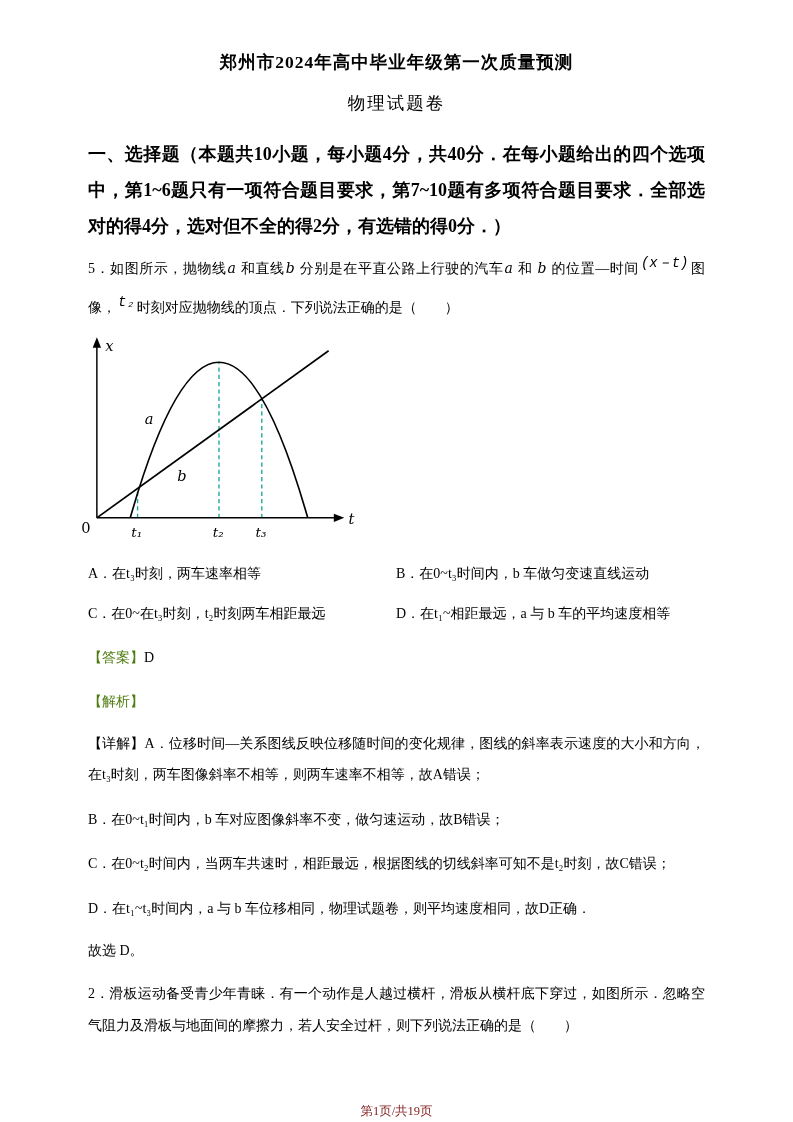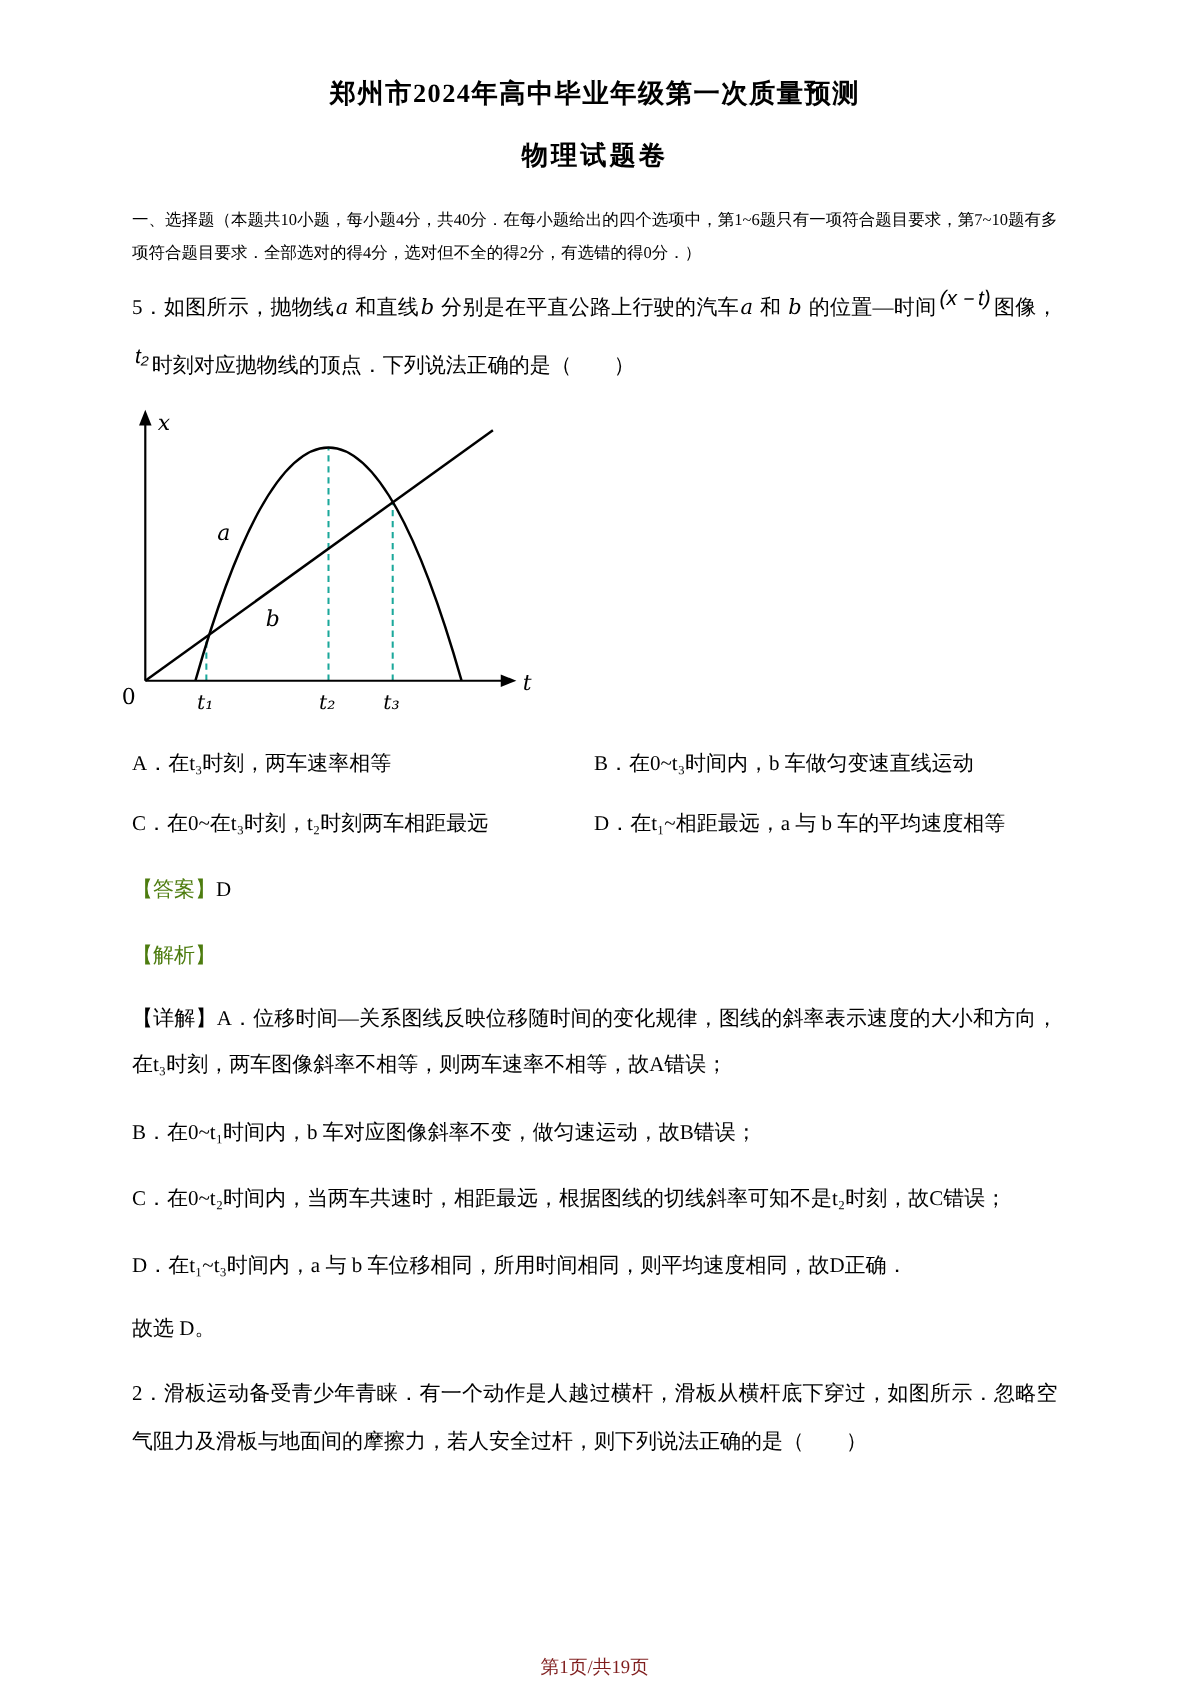--- a/index.html
+++ b/index.html
@@ -17,46 +17,46 @@
   }
   .title {
     text-align:center;
     font-size:17.5px;
     font-weight:bold;
     letter-spacing:1px;
   }
   .subtitle {
     text-align:center;
     font-size:17.5px;
-    font-weight:bold;
+    font-weight:normal;
     letter-spacing:2px;
     margin-top:17px;
   }
   .section-intro {
     margin-top:21px;
-    font-size:11px;
-    font-weight:normal;
+    font-size:18px;
+    font-weight:bold;
     line-height:2.0;
     text-align:justify;
   }
   .stem {
     margin-top:6px;
     line-height:2.7;
     text-align:justify;
   }
   .var {
     font-style:italic;
     font-family:"DejaVu Serif",serif;
     padding:0 1px;
   }
   .raised {
     position:relative;
     top:-6px;
     font-style:italic;
-    font-family:Liberation Sans, sans-serif;
+    font-family:Liberation Mono, monospace;
     padding:0 2px;
   }
   .graph-wrap { margin:4px 0 0 -10px; }
   .graph { display:block; }
   .axis { stroke:#000; stroke-width:1.4; fill:none; }
   .curve { stroke:#000; stroke-width:1.6; fill:none; }
   .dash { stroke:#1ba89b; stroke-width:1.3; stroke-dasharray:4 3; fill:none; }
   .glabel { font-family:"DejaVu Serif",serif; font-style:italic; font-size:14px; fill:#000; }
   .glabel0 { font-family:"DejaVu Serif",serif; font-size:14px; fill:#000; }
   .gtick { font-family:"DejaVu Serif",serif; font-style:italic; font-size:13px; fill:#000; }
@@ -131,21 +131,21 @@
     <span>D．在t₁~相距最远，a 与 b 车的平均速度相等</span>
   </div>
 
   <p class="answer-line"><span class="teal">【答案】</span><span>D</span></p>
 
   <p class="answer-line"><span class="teal">【解析】</span></p>
 
   <p class="detail">【详解】A．位移时间—关系图线反映位移随时间的变化规律，图线的斜率表示速度的大小和方向，在t₃时刻，两车图像斜率不相等，则两车速率不相等，故A错误；</p>
   <p class="detail">B．在0~t₁时间内，b 车对应图像斜率不变，做匀速运动，故B错误；</p>
   <p class="detail">C．在0~t₂时间内，当两车共速时，相距最远，根据图线的切线斜率可知不是t₂时刻，故C错误；</p>
-  <p class="detail">D．在t₁~t₃时间内，a 与 b 车位移相同，所用时间相同，则平均速度相同，故D正确．</p>
+  <p class="detail">D．在t₁~t₃时间内，a 与 b 车位移相同，物理试题卷，则平均速度相同，故D正确．</p>
 
   <p class="conclusion">故选 D。</p>
 
   <p class="q2">2．滑板运动备受青少年青睐．有一个动作是人越过横杆，滑板从横杆底下穿过，如图所示．忽略空气阻力及滑板与地面间的摩擦力，若人安全过杆，则下列说法正确的是（　　）</p>
 
   <div class="footer"><span>第1页/共19页</span></div>
   <div class="footer-rule"></div>
 
 </div>
 

